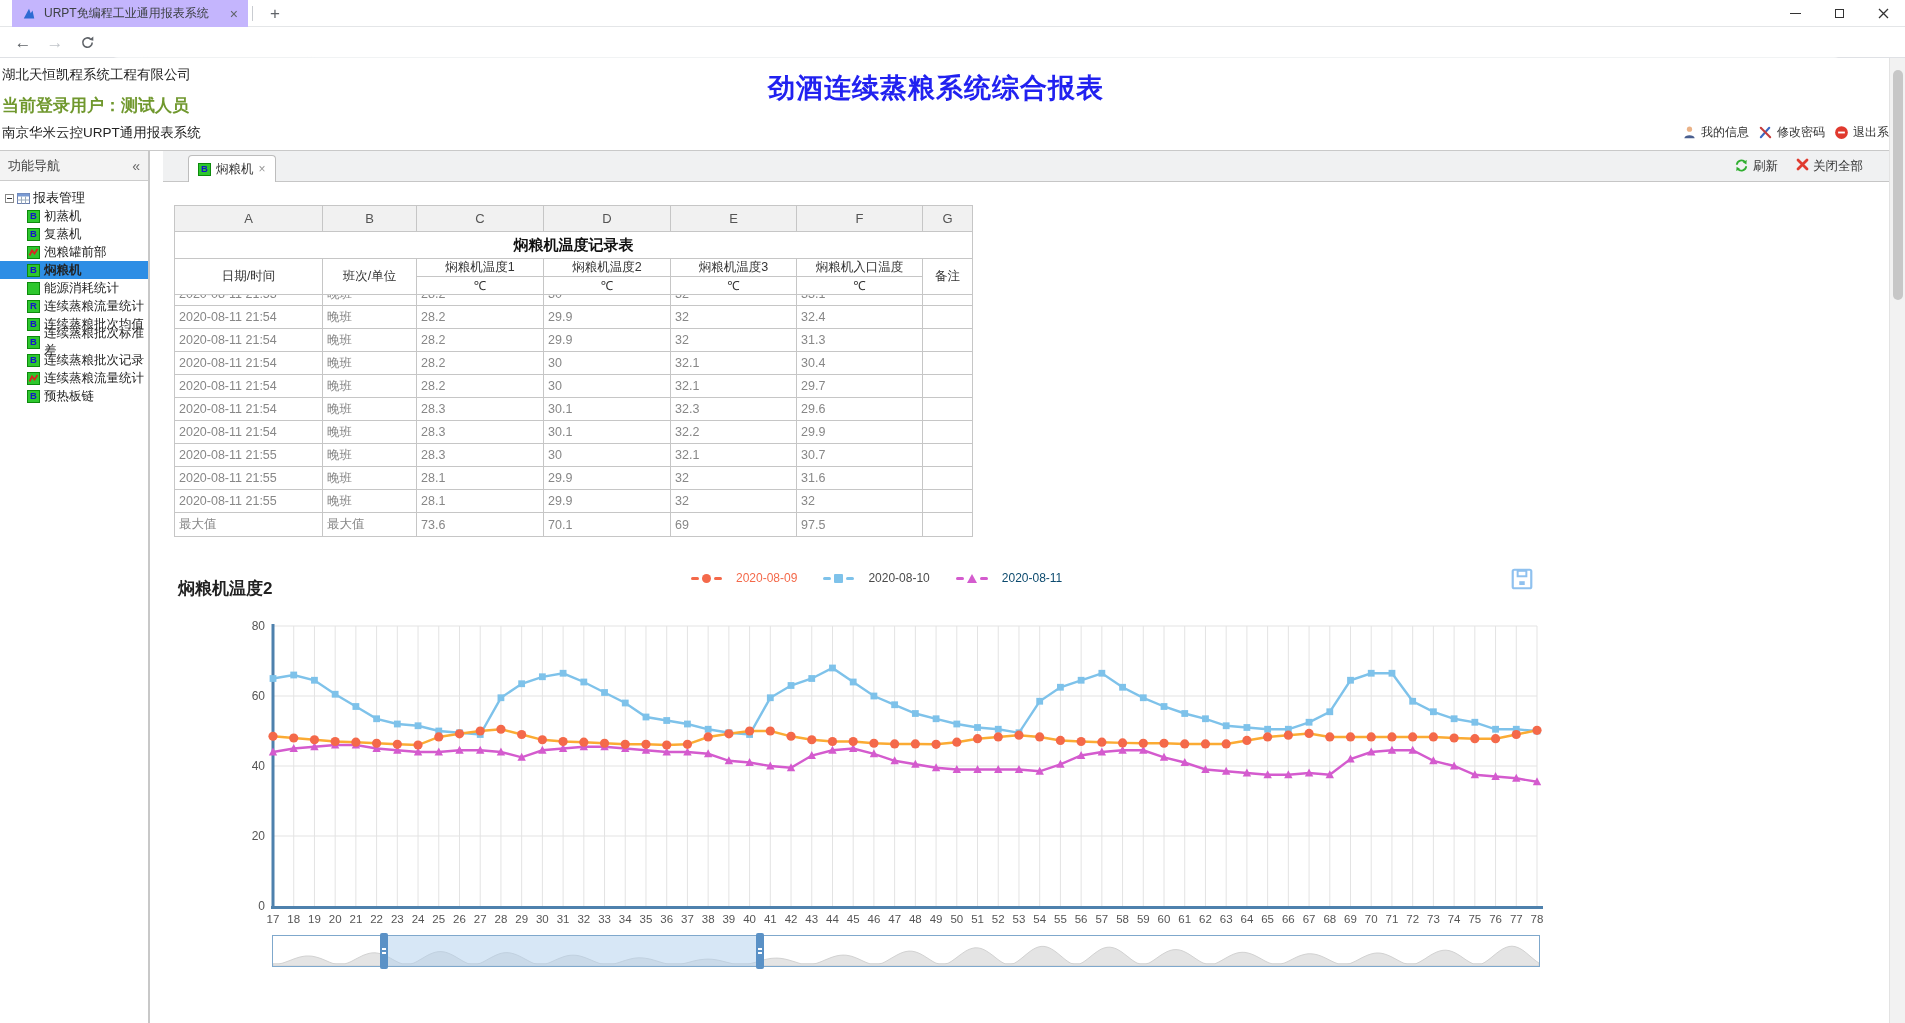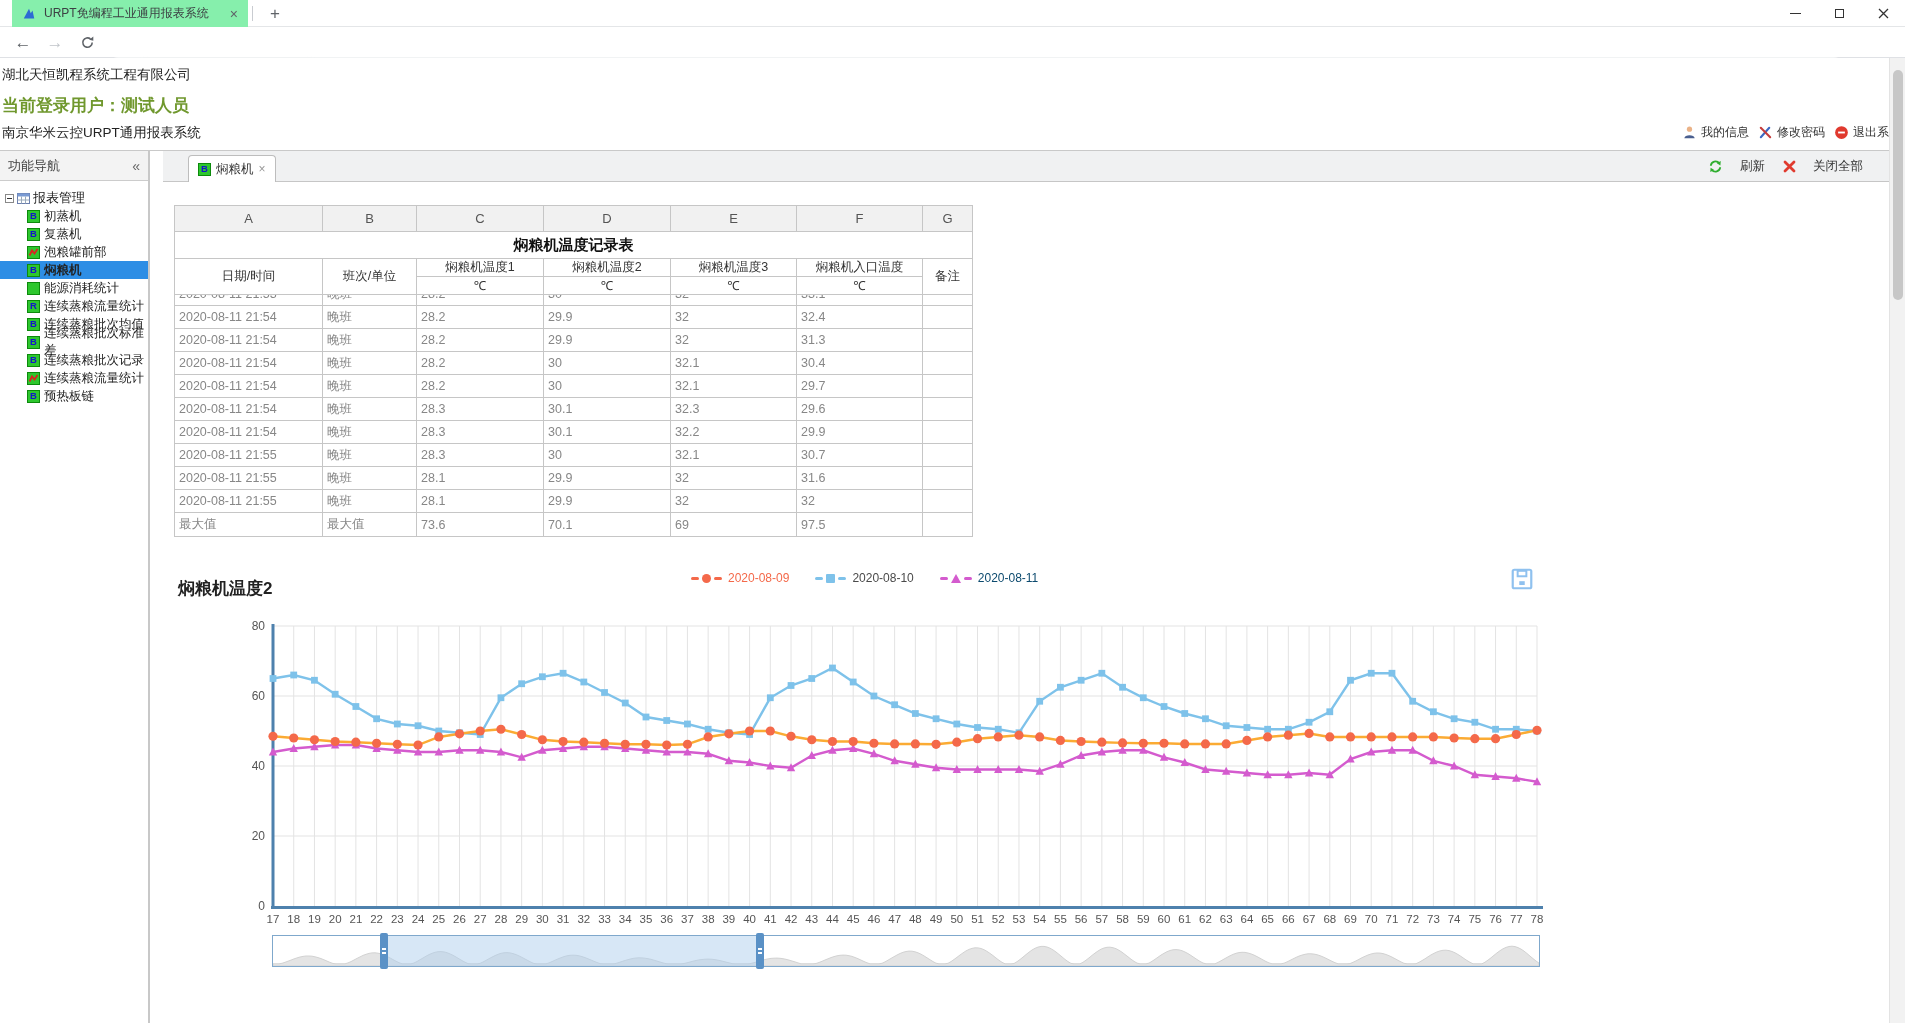--- a/index.html
+++ b/index.html
@@ -1,21 +1,21 @@
 <!DOCTYPE html>
 <html><head>
 <meta charset="utf-8">
 <style>
 *{margin:0;padding:0;box-sizing:border-box}
 body{width:1905px;height:1023px;position:relative;overflow:hidden;background:#fff;
      font-family:"Liberation Sans",sans-serif;color:#222}
 
 
 .tabstrip{position:absolute;left:0;top:0;width:1905px;height:27px;background:#fff;border-bottom:1px solid #e4e6e8}
-.btab{position:absolute;left:12px;top:0;width:236px;height:27px;display:flex;align-items:center;gap:8px;padding:0 10px;font-size:12px;color:#3c4043;background:#86efac}
+.btab{position:absolute;left:12px;top:0;width:236px;height:27px;display:flex;align-items:center;gap:8px;padding:0 10px;font-size:12px;color:#3c4043;background:#c4b5fd}
 .btab .ttl{flex:1;white-space:nowrap;overflow:hidden}
 .tabx{color:#5f6368;font-size:14px;line-height:1}
 .tabdiv{position:absolute;left:252px;top:6px;width:1px;height:15px;background:#c9ccd1}
 .newtab{position:absolute;left:262px;top:1px;width:26px;height:25px;display:flex;align-items:center;justify-content:center;font-size:17px;color:#5f6368}
 .winctl{position:absolute;right:0;top:0;height:27px;display:flex}
 .wc{width:44px;display:flex;align-items:center;justify-content:center}
 .wc-min i{display:block;width:11px;height:1px;background:#333}
 .wc-max i{display:block;width:9px;height:9px;border:1px solid #333;position:relative;background:#fff}
 .wc-max i::before{content:'';position:absolute;left:2px;top:-3px;width:9px;height:9px;border:1px solid #333;z-index:-1}
 .addrbar{position:absolute;left:0;top:27px;width:1905px;height:31px;background:#fff;border-bottom:1px solid #dfe1e5}
@@ -49,21 +49,21 @@
 .titem.sel{background:#2e8ee5;font-weight:bold}
 .ticon{width:13px;height:13px;background:#2ec72e;border:1px solid #0c8a0c;flex:none;display:flex;align-items:center;justify-content:center}
 .tletter{font-size:9.5px;font-weight:bold;color:#1414cc;line-height:1}
 
 
 .content{position:absolute;left:163px;top:151px;width:1726px;height:872px;background:#fff}
 .tabbar{position:absolute;left:0;top:0;width:100%;height:31px;background:#f0f1f2;border-bottom:1px solid #c6c6c6}
 .activetab{position:absolute;left:25px;top:4px;height:27px;background:#fff;border:1px solid #bdbdbd;border-bottom:none;border-radius:4px 4px 0 0;display:flex;align-items:center;gap:5px;padding:0 9px;font-size:12.5px;color:#333}
 .activetab .tx{color:#999;font-size:12px}
 .tabactions{position:absolute;right:26px;top:0;height:31px;display:flex;align-items:center;gap:18px;font-size:12.5px;color:#333}
-.taction{display:flex;align-items:center;gap:17px}
+.taction{display:flex;align-items:flex-start;gap:4px}
 
 .querybar{position:absolute;left:0;top:31px;width:100%;height:30px;background:#fbfbfb}
 .qinput{position:absolute;top:4px;height:22px;border:1px solid #777;font-family:"Liberation Mono",monospace;font-size:13px;padding:0 4px;background:#fff;color:#111}
 #date-from{left:11px;width:201px}
 #date-to{left:312px;width:203px}
 .rlabel{position:absolute;left:217px;top:4px;width:91px;height:22px;border:1px solid #999;background:#fff;display:flex;align-items:center;justify-content:center;font-size:12.5px;color:#222}
 .qselect{position:absolute;left:522px;top:4px;width:66px;height:22px;border:1px solid #777;background:#fff;display:flex;align-items:center;justify-content:space-between;padding:0 5px;font-size:12px;color:#333}
 .qselect .arr{font-size:8px;color:#333}
 .qbtn{position:absolute;top:4px;height:23px;border:1px solid #888;background:#f1f1f1;font-size:12.5px;color:#222;display:flex;align-items:center;justify-content:center;gap:3px;font-family:"Liberation Sans",sans-serif}
 #btn-query{left:597px;width:39px}
@@ -83,21 +83,21 @@
 
 .graphbar{position:absolute;left:0;top:394px;width:100%;height:27px;background:#f4f4f4;border-top:1px solid #e2e2e2;border-bottom:1px solid #ddd;display:flex;align-items:center;justify-content:space-between;padding:0 15px;font-size:12.5px;color:#555}
 .charttitle{position:absolute;left:15px;top:426px;font-size:17px;font-weight:bold;color:#222}
 #legend{position:absolute;left:528px;top:420px;display:flex;gap:26px;align-items:center;font-size:12px}
 .legitem{display:flex;align-items:center;gap:3px}
 .ldash{width:8px;height:3px;border-radius:1.5px}
 .lshape{display:inline-block}
 .lcircle{width:9px;height:9px;border-radius:50%}
 .lsquare{width:9px;height:9px;border-radius:1px}
 .ltri{width:0;height:0;border-left:5px solid transparent;border-right:5px solid transparent;border-bottom:9px solid}
-.llabel{margin-left:3px}
+.llabel{margin-left:11px}
 .saveicon{position:absolute;left:1347px;top:416px;width:24px;height:24px}
 #plot-svg{position:absolute;left:0;top:440px;width:1726px;height:348px}
 
 .slider{position:absolute;left:109px;top:784px;width:1268px;height:32px;border:1px solid #7fa8cc;background:#fff;z-index:3}
 #slider-svg{position:absolute;left:0;top:0;width:1266px;height:30px}
 .ssel{position:absolute;top:0;bottom:0;background:rgba(175,208,238,.5)}
 .shandle{position:absolute;top:-3px;width:8px;height:36px;background:#5a91c6;border-radius:2px;z-index:2}
 .shandle::before{content:'';position:absolute;left:2px;top:15px;width:4px;height:2px;background:#fff;box-shadow:0 4px 0 #fff}
 
 .vscroll{position:absolute;right:0;top:58px;width:16px;bottom:0;background:#f2f2f2;border-left:1px solid #e3e3e3}
@@ -154,20 +154,21 @@
     <svg width="19" height="17" viewBox="0 0 16 14">
         <circle cx="8" cy="4" r="3" fill="#e8eaed"></circle>
         <path d="M1.5,14 C1.5,9.5 14.5,9.5 14.5,14 Z" fill="#e8eaed"></path>
       </svg>
   </div>
   <div class="menudots">⋮</div>
 </div>
 
 <div class="pageheader">
   <div class="company">湖北天恒凯程系统工程有限公司</div>
+  <div class="pagetitle">劲酒连续蒸粮系统综合报表</div>
   <div class="loginuser">当前登录用户：测试人员</div>
   <div class="subtitle">南京华米云控URPT通用报表系统</div>
   <div class="usermenu">
     <span class="umitem">
       <svg width="15" height="15" viewBox="0 0 16 16">
           <circle cx="8" cy="4.5" r="2.8" fill="#eab287"></circle>
           <path d="M2.5,14 C2.5,9.8 13.5,9.8 13.5,14 Z" fill="#4a5f8f"></path>
         </svg>
       <span>我的信息</span>
     </span>

